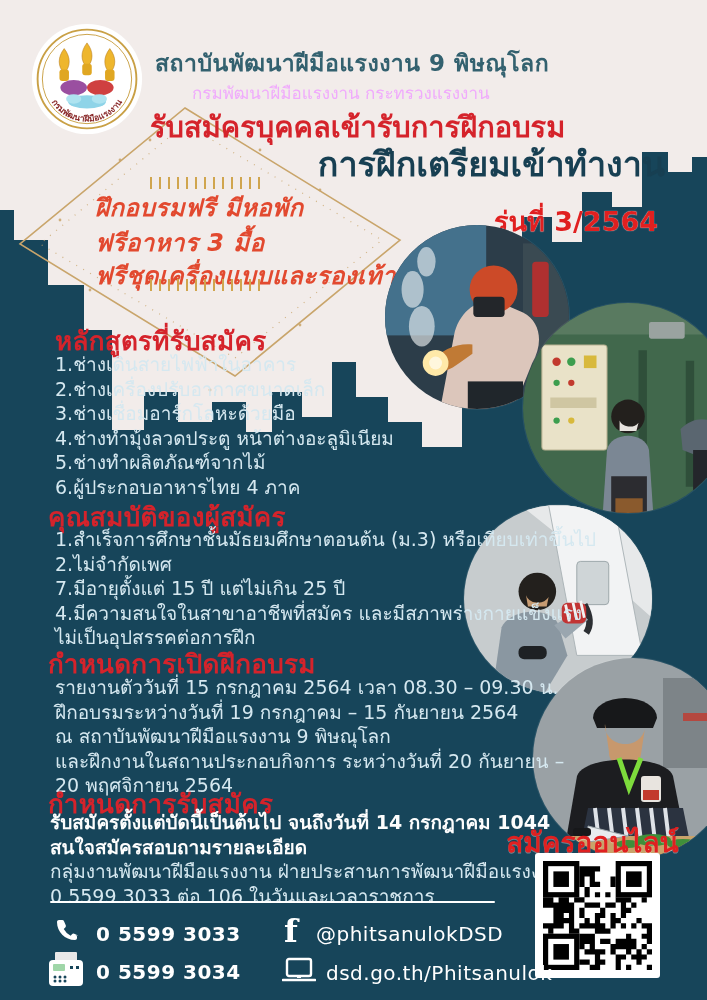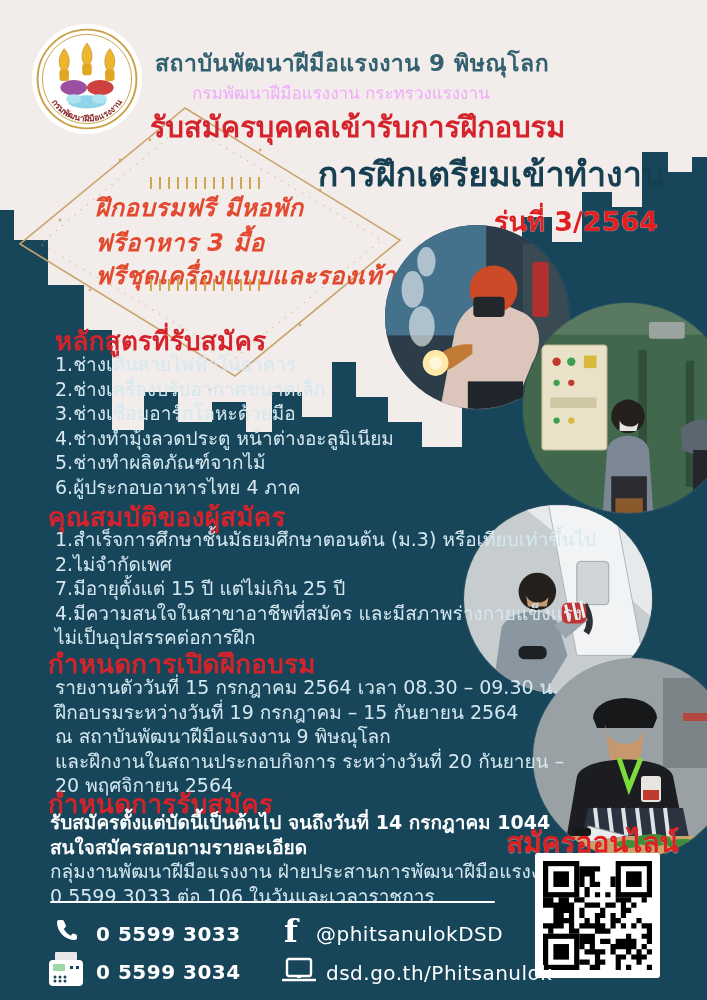--- a/index.html
+++ b/index.html
@@ -15,21 +15,21 @@
   }
   .abs{position:absolute;}
   .light-top{left:0;top:0;width:707px;height:480px;background:var(--light);}
   .skyline{left:0;top:140px;width:707px;height:340px;}
   .diamond-svg{left:0;top:90px;width:520px;height:330px;pointer-events:none;}
 
   .logo-wrap{left:30px;top:22px;width:114px;height:114px;}
   .org-name{left:155px;top:45px;font-size:23px;font-weight:700;color:var(--teal-head);letter-spacing:.5px;}
   .org-dept{left:156px;top:79px;font-size:17px;color:#f0abfc;margin-left:36px;}
   .title-red{left:150px;top:104px;width:515px;text-align:left;font-size:29px;font-weight:800;color:var(--red);}
-  .title-navy{left:150px;top:147px;width:515px;text-align:right;font-size:34px;font-weight:800;color:#173f52;}
+  .title-navy{left:150px;top:137px;width:515px;text-align:right;font-size:34px;font-weight:800;color:#173f52;}
   .batch{left:390px;top:181px;width:268px;text-align:right;font-size:27px;font-weight:800;color:var(--red-bright);text-shadow:0 0 1px #fff;margin-top:19px;}
 
   .ticks{height:12px;background:repeating-linear-gradient(90deg,var(--gold-tick) 0 2px,transparent 2px 9px);}
   .ticks-top{left:150px;top:177px;width:116px;}
   .ticks-bottom{left:150px;top:279px;width:116px;}
   .perk{font-style:italic;font-weight:700;color:var(--script);font-size:24px;letter-spacing:.5px;}
   .perk1{left:95px;top:188px;}
   .perk2{left:95px;top:223px;}
   .perk3{left:95px;top:256px;}
 

